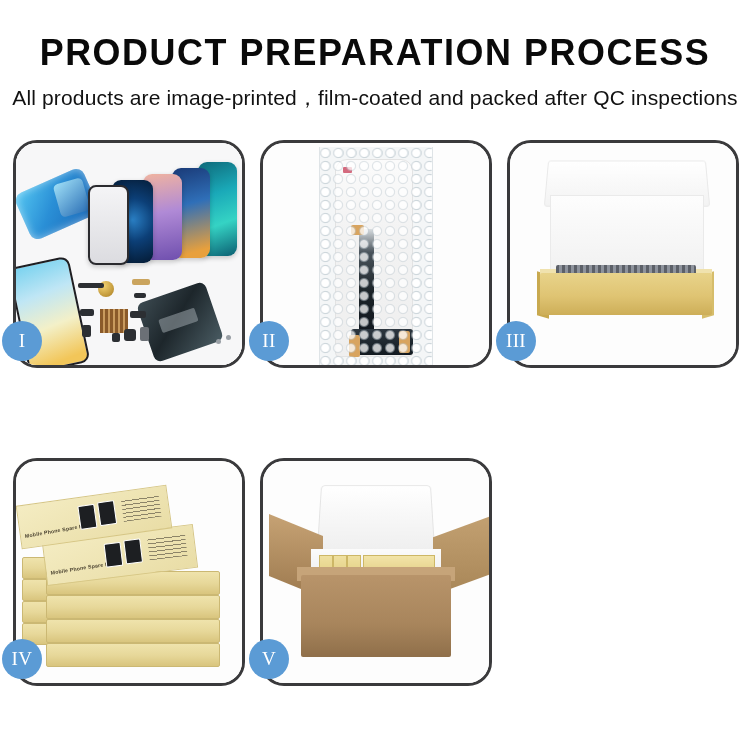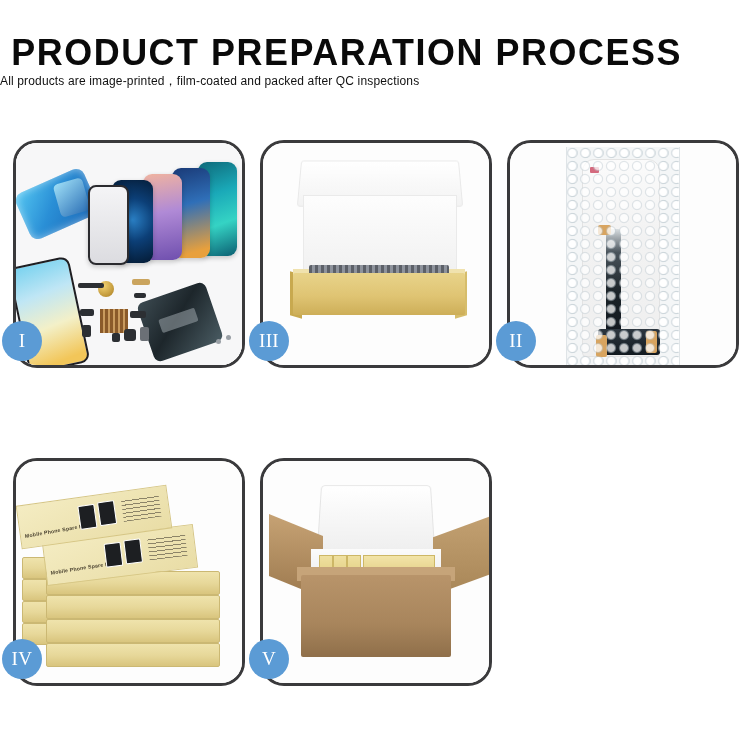--- a/index.html
+++ b/index.html
@@ -13,32 +13,34 @@
     font-family: "Liberation Sans", sans-serif;
     color: #111111;
     overflow: hidden;
     position: relative;
   }
 
   
   #header {
     width: 750px;
     padding-top: 34px;
+    text-align: center;
   }
   #page-title {
     font-family: "Liberation Sans", sans-serif;
     font-size: 37px;
     font-weight: bold;
     letter-spacing: 1.6px;
     color: #0a0a0a;
     line-height: 1.05;
     transform: scaleX(0.97);
   }
   #page-subtitle {
-    font-size: 12px;
+    margin-top: 11px;
+    font-size: 21px;
     font-weight: normal;
     color: #111111;
     letter-spacing: 0.15px;
   }
 
   
   #grid {
     position: absolute;
     top: 140px;
     left: 0;
@@ -339,44 +341,44 @@
       <div class="dot" style="left:108px;top:186px;width:12px;height:12px;border-radius:3px;"></div>
       <div class="dot" style="left:124px;top:184px;width:9px;height:14px;background:#6b7076;"></div>
       <div class="dot" style="left:200px;top:196px;width:5px;height:5px;border-radius:50%;background:#9aa0a6;"></div>
       <div class="dot" style="left:210px;top:192px;width:5px;height:5px;border-radius:50%;background:#9aa0a6;"></div>
     </div>
     <div class="badge">I</div>
   </div>
 
   <div class="panel">
     <div class="panel-inner">
-      <div class="p3-lid"></div>
-      <div class="p3-foamback"></div>
-      <div class="p3-left"></div>
-      <div class="p3-right"></div>
-      <div class="p3-traytop"></div>
-      <div class="p3-inner"></div>
-      <div class="p3-trayface"></div>
-    </div>
-    <div class="badge">III</div>
-  </div>
-
-  <div class="panel">
-    <div class="panel-inner">
       <div class="p2-bag"></div>
       <div class="p2-screen"></div>
       <div class="p2-flex"></div>
       <div class="p2-conn"></div>
       <div class="p2-tape1"></div>
       <div class="p2-tape2"></div>
       <div class="p2-tape3"></div>
       <div class="p2-red"></div>
       <div class="p2-bubbles"></div>
     </div>
     <div class="badge">II</div>
+  </div>
+
+  <div class="panel">
+    <div class="panel-inner">
+      <div class="p3-lid"></div>
+      <div class="p3-foamback"></div>
+      <div class="p3-left"></div>
+      <div class="p3-right"></div>
+      <div class="p3-traytop"></div>
+      <div class="p3-inner"></div>
+      <div class="p3-trayface"></div>
+    </div>
+    <div class="badge">III</div>
   </div>
 
   <div class="panel">
     <div class="panel-inner">
 
       <div class="p4-box" style="left:6px;top:96px;width:118px;height:20px;"></div>
       <div class="p4-box" style="left:6px;top:118px;width:118px;height:20px;"></div>
       <div class="p4-box" style="left:6px;top:140px;width:118px;height:20px;"></div>
       <div class="p4-box" style="left:6px;top:162px;width:118px;height:20px;"></div>
 

